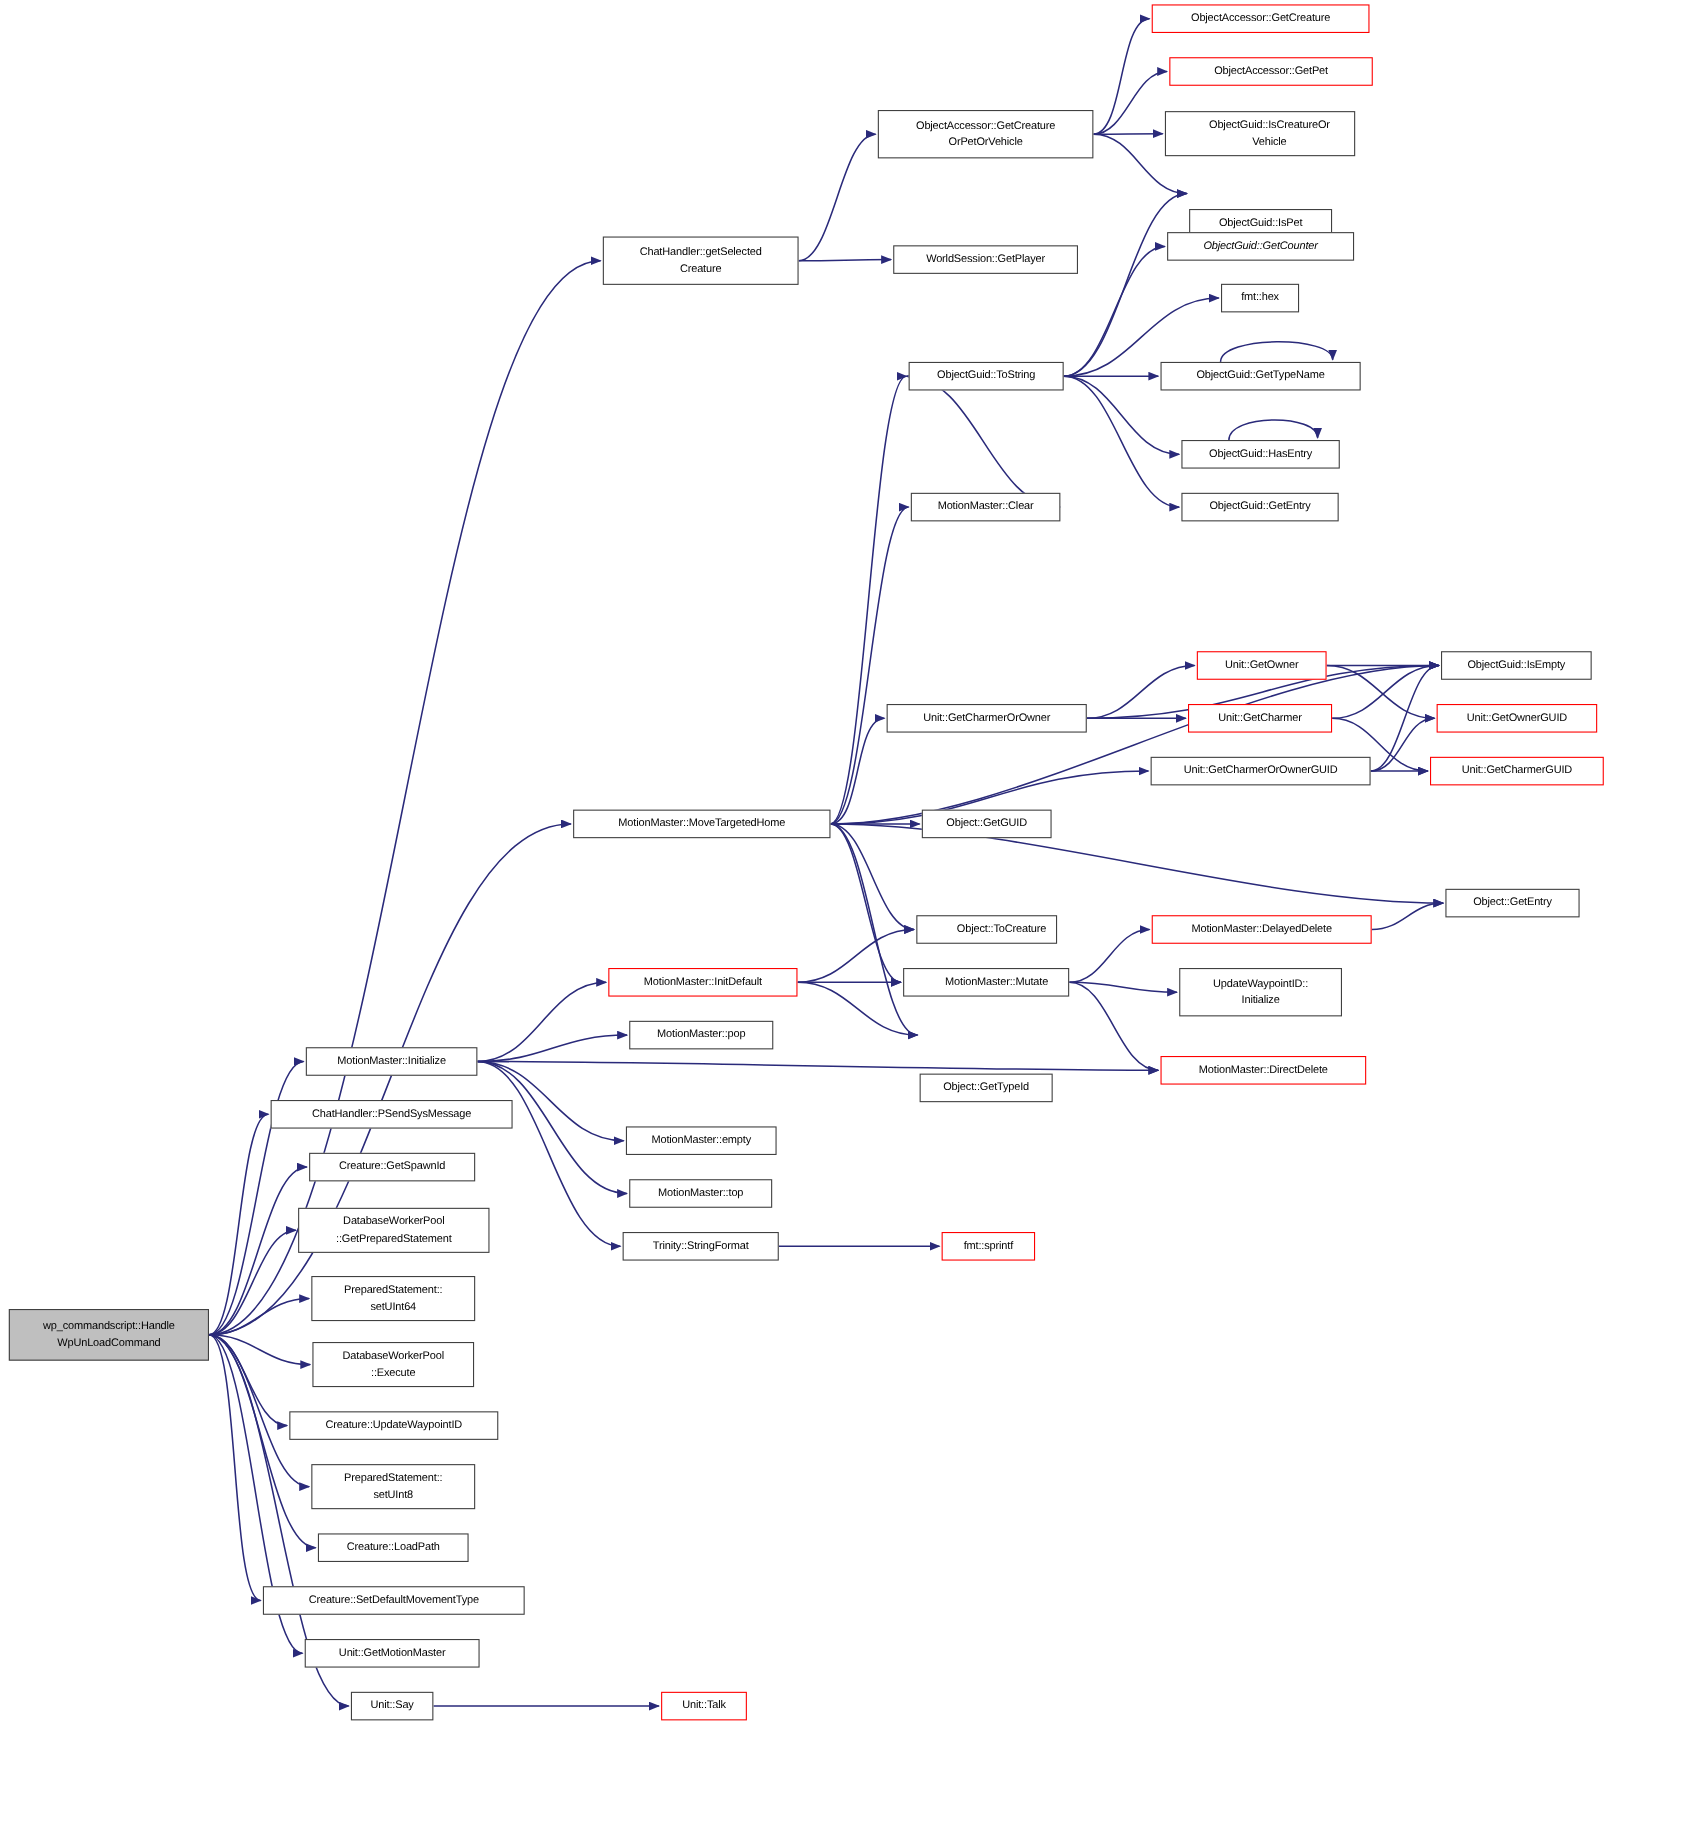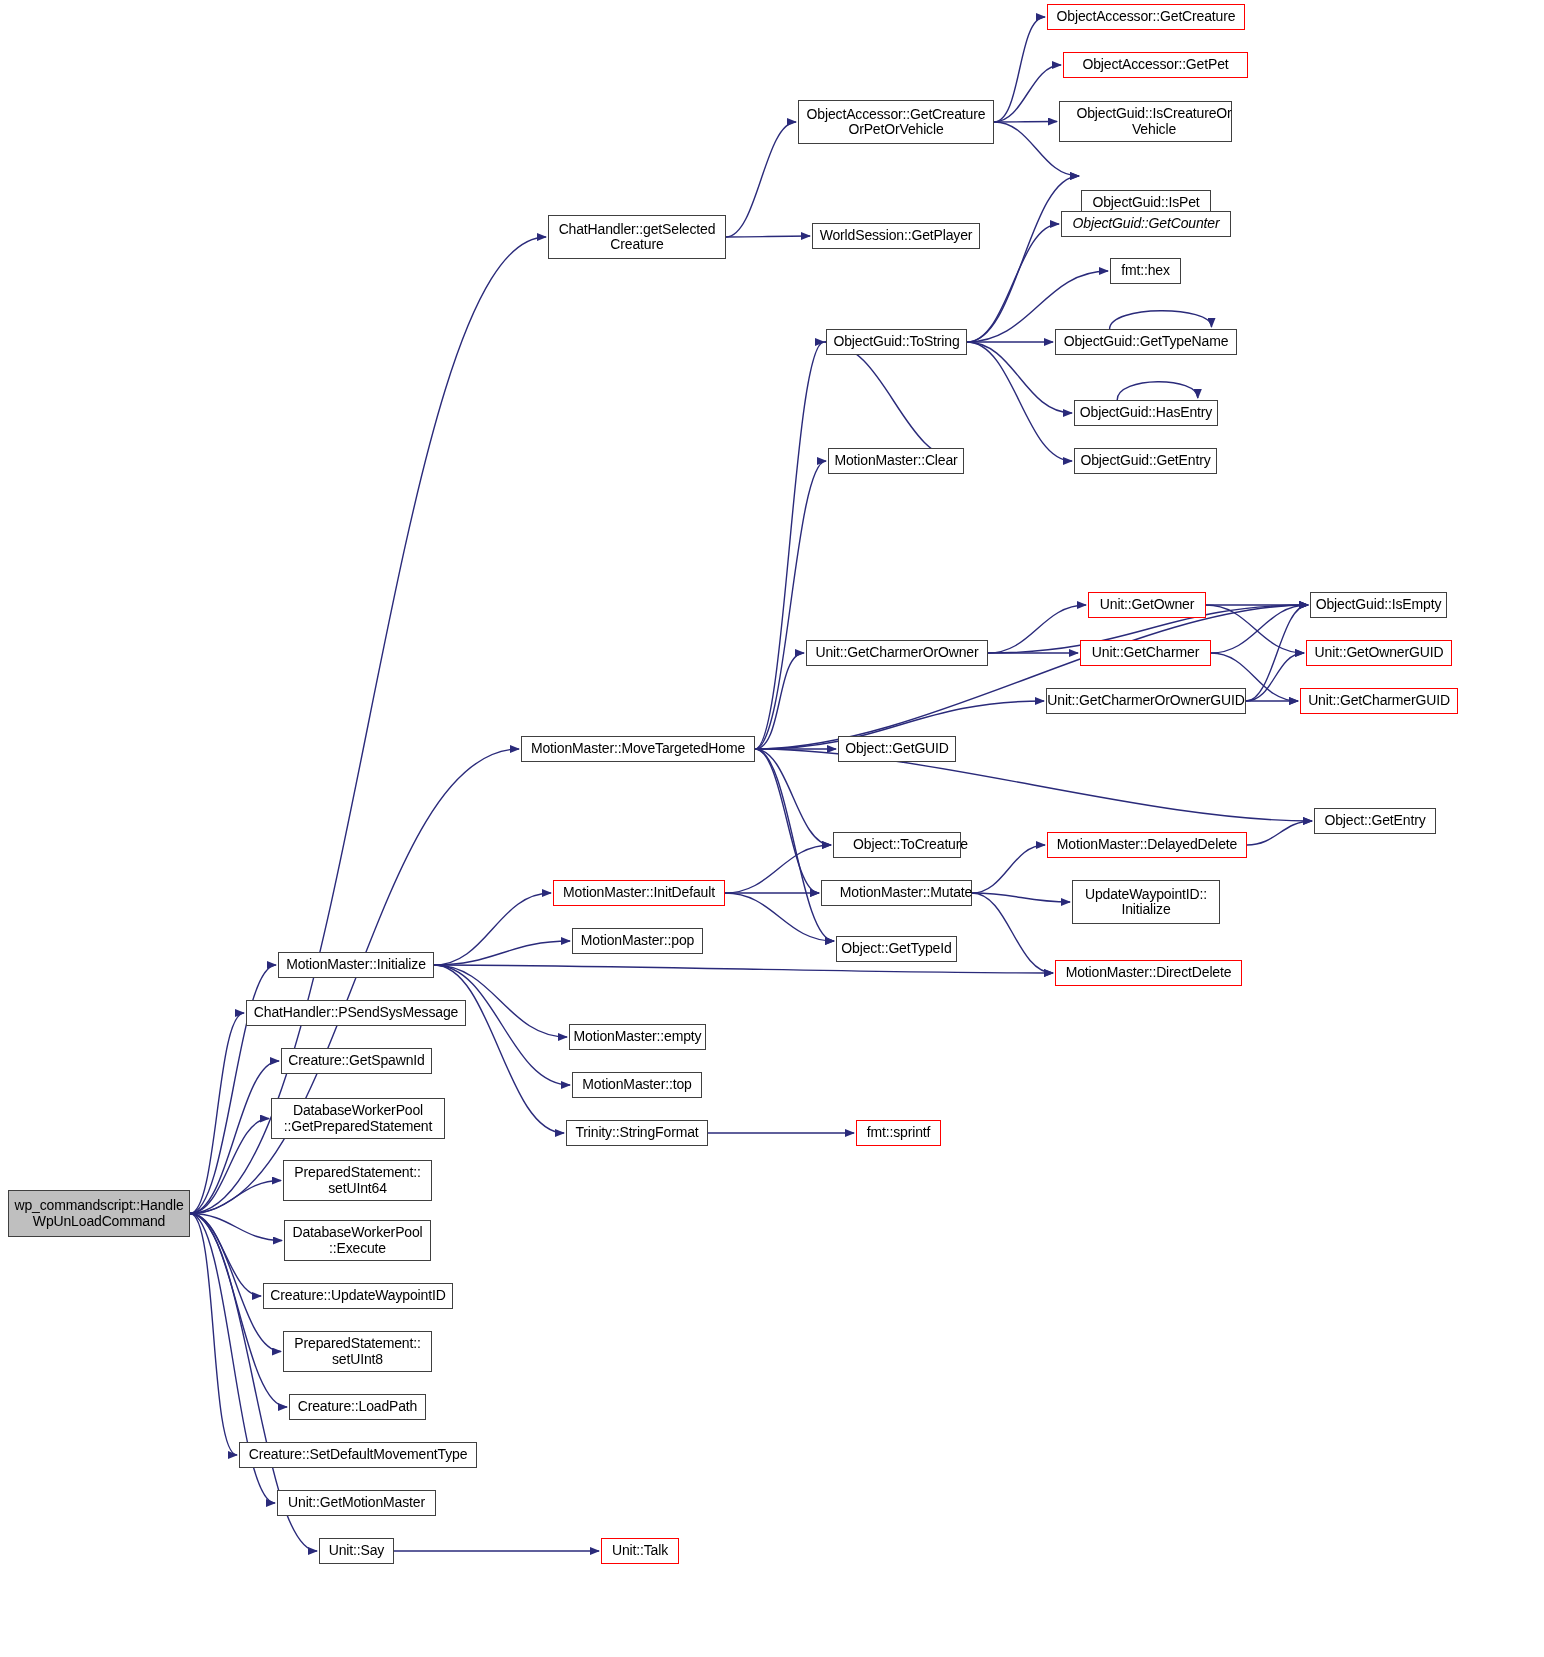--- a/index.html
+++ b/index.html
@@ -1,21 +1,21 @@
 <!DOCTYPE html>
 <html><head>
 <meta charset="utf-8">
 <style>
   html,body{margin:0;padding:0;background:#ffffff;}
   body{font-family:"Liberation Sans","DejaVu Sans",sans-serif;}
   #graph{position:relative;width:1544px;height:1657px;background:#fff;overflow:hidden;}
   svg.edges{position:absolute;left:0;top:0;width:1544px;height:1657px;}
   .node{position:absolute;box-sizing:border-box;display:flex;align-items:center;justify-content:center;
         text-align:center;background:#ffffff;border:1px solid #404040;color:#000000;
-        font-size:14px;line-height:15.5px;letter-spacing:-0.15px;padding:1px 3px;white-space:pre-line;}
+        font-size:10px;line-height:15.5px;letter-spacing:-0.15px;padding:1px 3px;white-space:pre-line;}
   .node.red{border-color:#ff0000;}
   .node.filled{background:#bfbfbf;border-color:#404040;}
 </style>
 </head>
 <body>
 
 <div id="graph">
   <svg class="edges" id="edge-layer" viewBox="0 0 1544 1657" xmlns="http://www.w3.org/2000/svg">
     <defs>
       <marker id="arrow" markerWidth="10" markerHeight="8" refX="9" refY="4" orient="auto" markerUnits="userSpaceOnUse">
@@ -119,21 +119,21 @@
       <div class="node" style="left: 521px; top: 736px; width: 234px; height: 26px;">MotionMaster::MoveTargetedHome</div>
       <div class="node" style="left: 838px; top: 736px; width: 118px; height: 26px;">Object::GetGUID</div>
       <div class="node" style="left: 1314px; top: 808px; width: 122px; height: 26px;">Object::GetEntry</div>
       <div class="node" style="left: 833px; top: 832px; width: 128px; height: 26px; padding-left: 30px;">Object::ToCreature</div>
       <div class="node red" style="left: 1047px; top: 832px; width: 200px; height: 26px;">MotionMaster::DelayedDelete</div>
       <div class="node red" style="left: 553px; top: 880px; width: 172px; height: 26px;">MotionMaster::InitDefault</div>
       <div class="node" style="left: 821px; top: 880px; width: 151px; height: 26px; padding-left: 22px;">MotionMaster::Mutate</div>
       <div class="node" style="left: 1072px; top: 880px; width: 148px; height: 44px;">UpdateWaypointID::
 Initialize</div>
       <div class="node" style="left: 572px; top: 928px; width: 131px; height: 26px;">MotionMaster::pop</div>
-      <div class="node" style="left: 836px; top: 936px; width: 121px; height: 26px;">Object::GetTypeId</div>
+      <div class="node" style="left: 836px; top: 976px; width: 121px; height: 26px;">Object::GetTypeId</div>
       <div class="node" style="left: 278px; top: 952px; width: 156px; height: 26px;">MotionMaster::Initialize</div>
       <div class="node red" style="left: 1055px; top: 960px; width: 187px; height: 26px;">MotionMaster::DirectDelete</div>
       <div class="node" style="left: 246px; top: 1000px; width: 220px; height: 26px;">ChatHandler::PSendSysMessage</div>
       <div class="node" style="left: 569px; top: 1024px; width: 137px; height: 26px;">MotionMaster::empty</div>
       <div class="node" style="left: 281px; top: 1048px; width: 151px; height: 26px;">Creature::GetSpawnId</div>
       <div class="node" style="left: 572px; top: 1072px; width: 130px; height: 26px;">MotionMaster::top</div>
       <div class="node" style="left: 271px; top: 1098px; width: 174px; height: 41px;">DatabaseWorkerPool
 ::GetPreparedStatement</div>
       <div class="node" style="left: 566px; top: 1120px; width: 142px; height: 26px;">Trinity::StringFormat</div>
       <div class="node red" style="left: 856px; top: 1120px; width: 85px; height: 26px;">fmt::sprintf</div>

